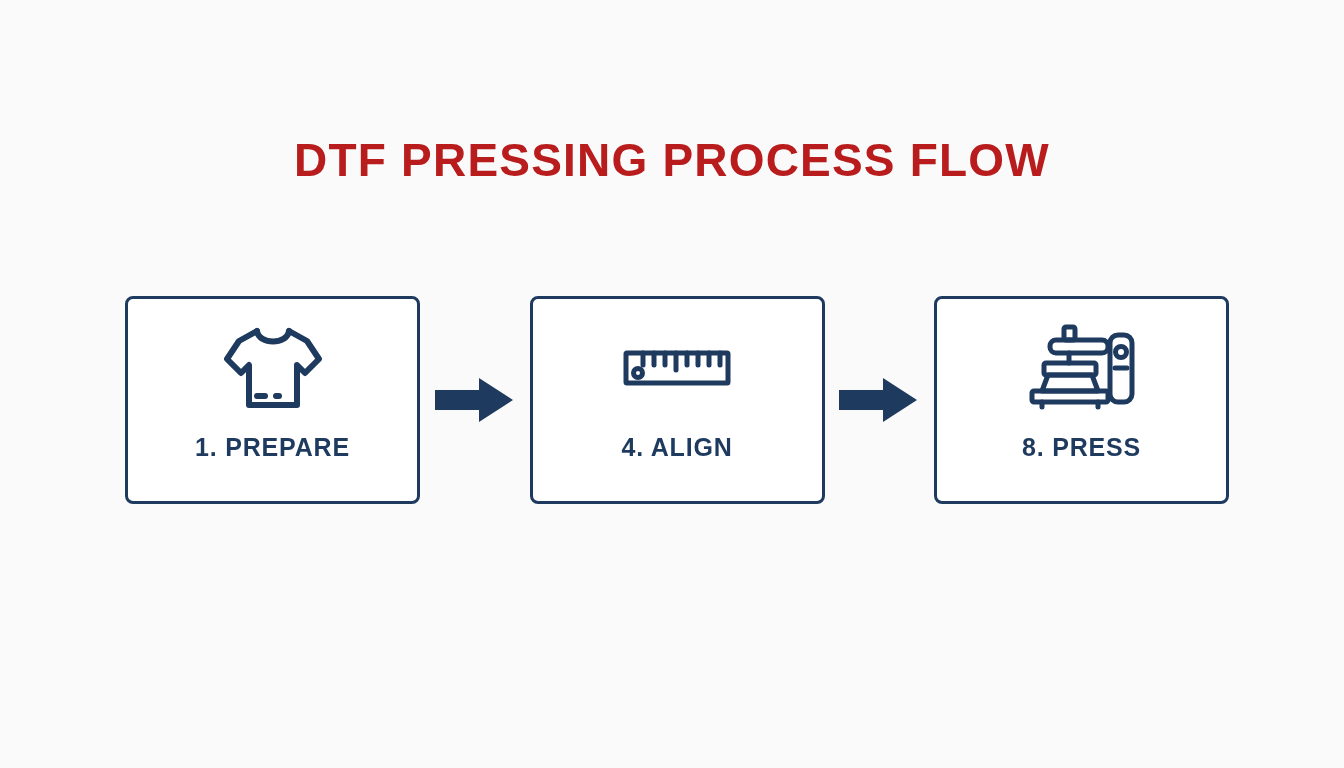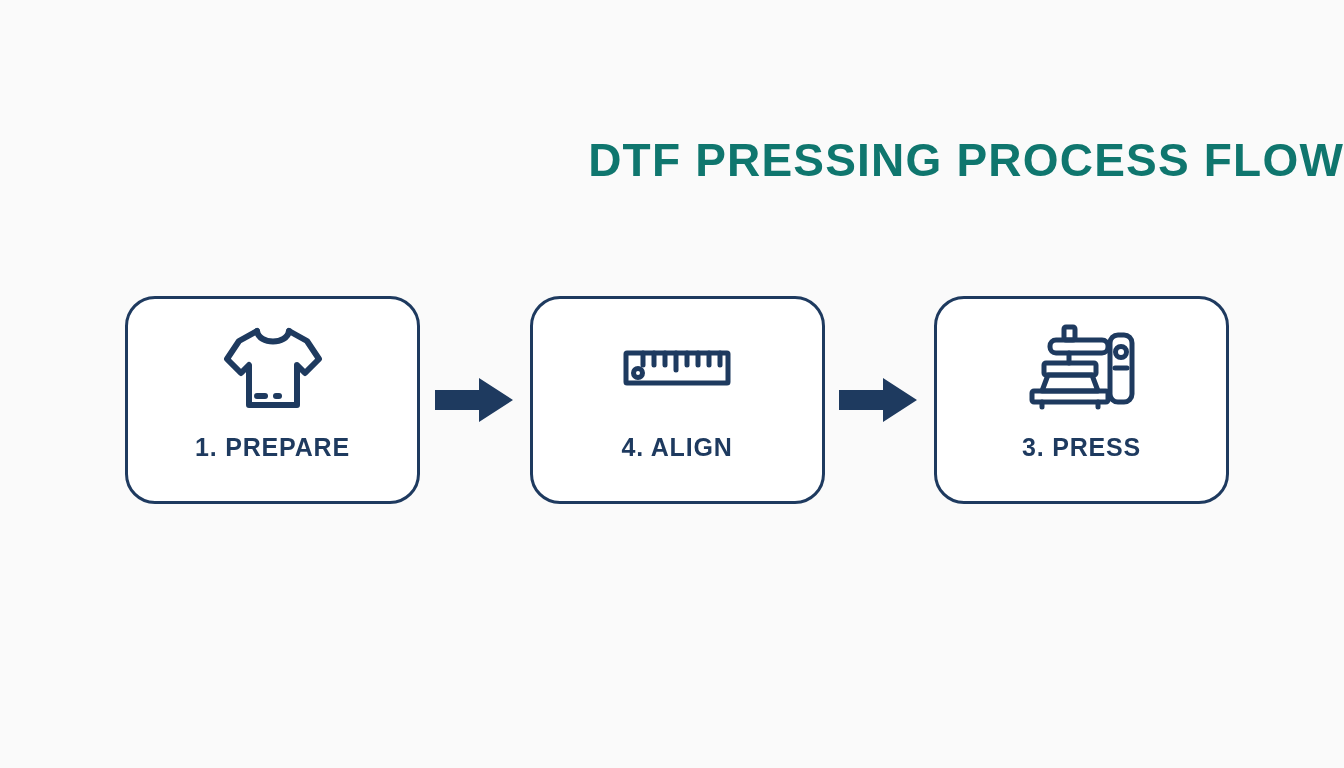--- a/index.html
+++ b/index.html
@@ -22,25 +22,25 @@
     width: 1344px;
     height: 768px;
   }
 
   
   .title {
     position: absolute;
     left: 0;
     top: 133px;
     width: 1344px;
-    text-align: right;
+    text-align: center;
     font-size: 46px;
     font-weight: bold;
     letter-spacing: 1.2px;
-    color: #0f766e;
+    color: #b91c1c;
     line-height: 1.2;
     white-space: nowrap;
   }
 
   
   .flow-row {
     position: absolute;
     left: 125px;
     top: 295px;
     width: 1104px;
@@ -48,21 +48,21 @@
     display: flex;
     align-items: center;
     justify-content: space-between;
   }
 
   .step-card {
     width: 295px;
     height: 208px;
     box-sizing: border-box;
     border: 3px solid #1e3a5f;
-    border-radius: 30px;
+    border-radius: 8px;
     background: #ffffff;
     display: flex;
     flex-direction: column;
     align-items: center;
     justify-content: flex-start;
     flex: 0 0 auto;
   }
 
   .card-icon {
     height: 120px;
@@ -160,17 +160,17 @@
           <rect x="6" y="70" width="76" height="11" rx="2"></rect>
 
           <path d="M16 81 L16 86"></path>
           <path d="M72 81 L72 86"></path>
 
           <rect x="84" y="14" width="22" height="67" rx="8"></rect>
           <circle cx="95" cy="31" r="5.5"></circle>
           <path d="M89 47 L101 47"></path>
         </svg>
       </div>
-      <div class="card-label">3. PRESS</div>
+      <div class="card-label">8. PRESS</div>
     </div>
 
   </div>
 </div>
 
 </body></html>

